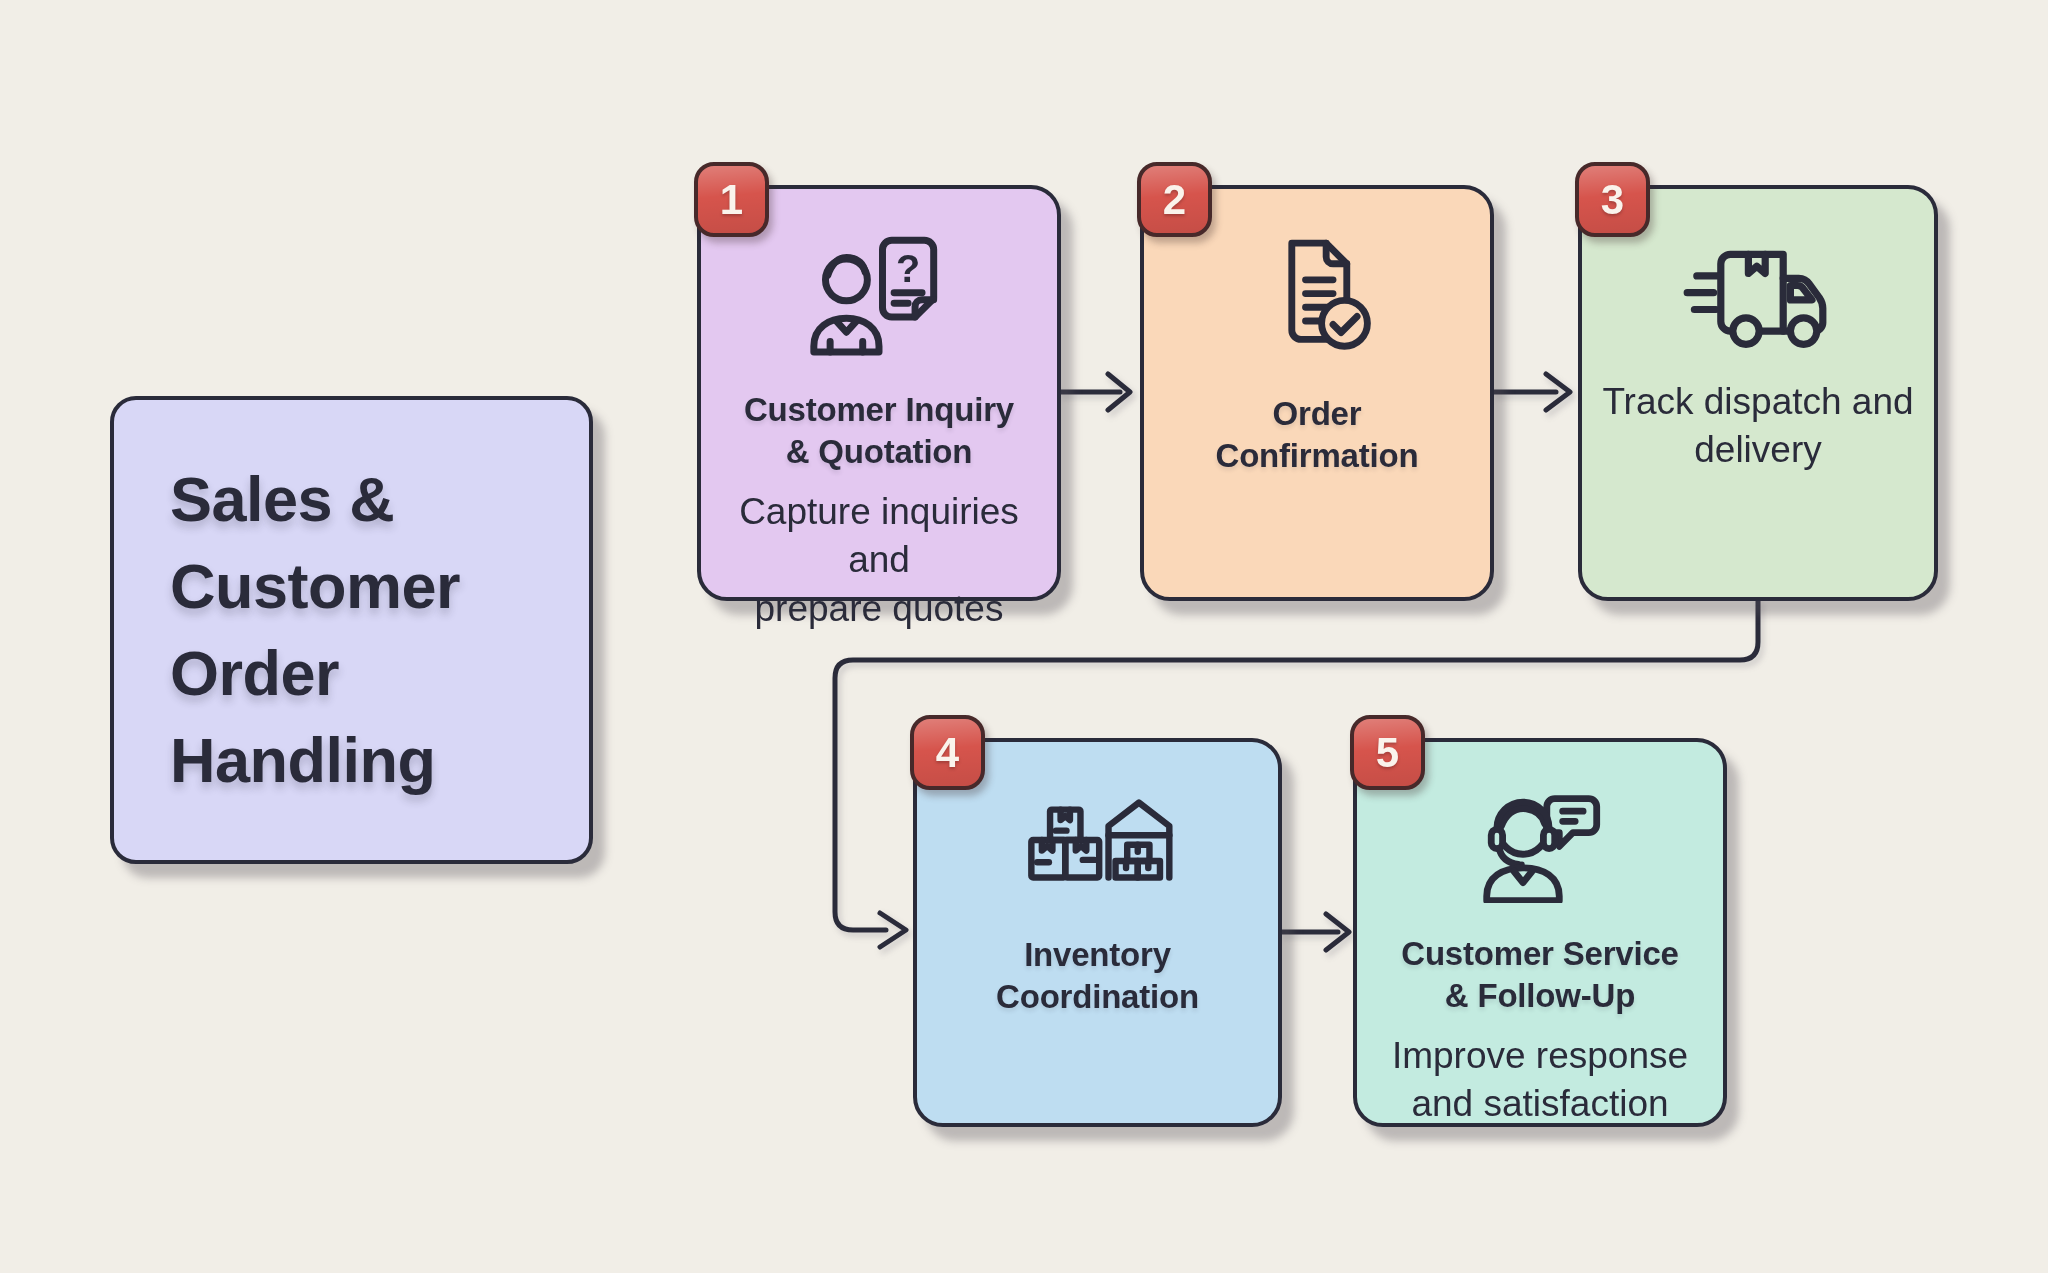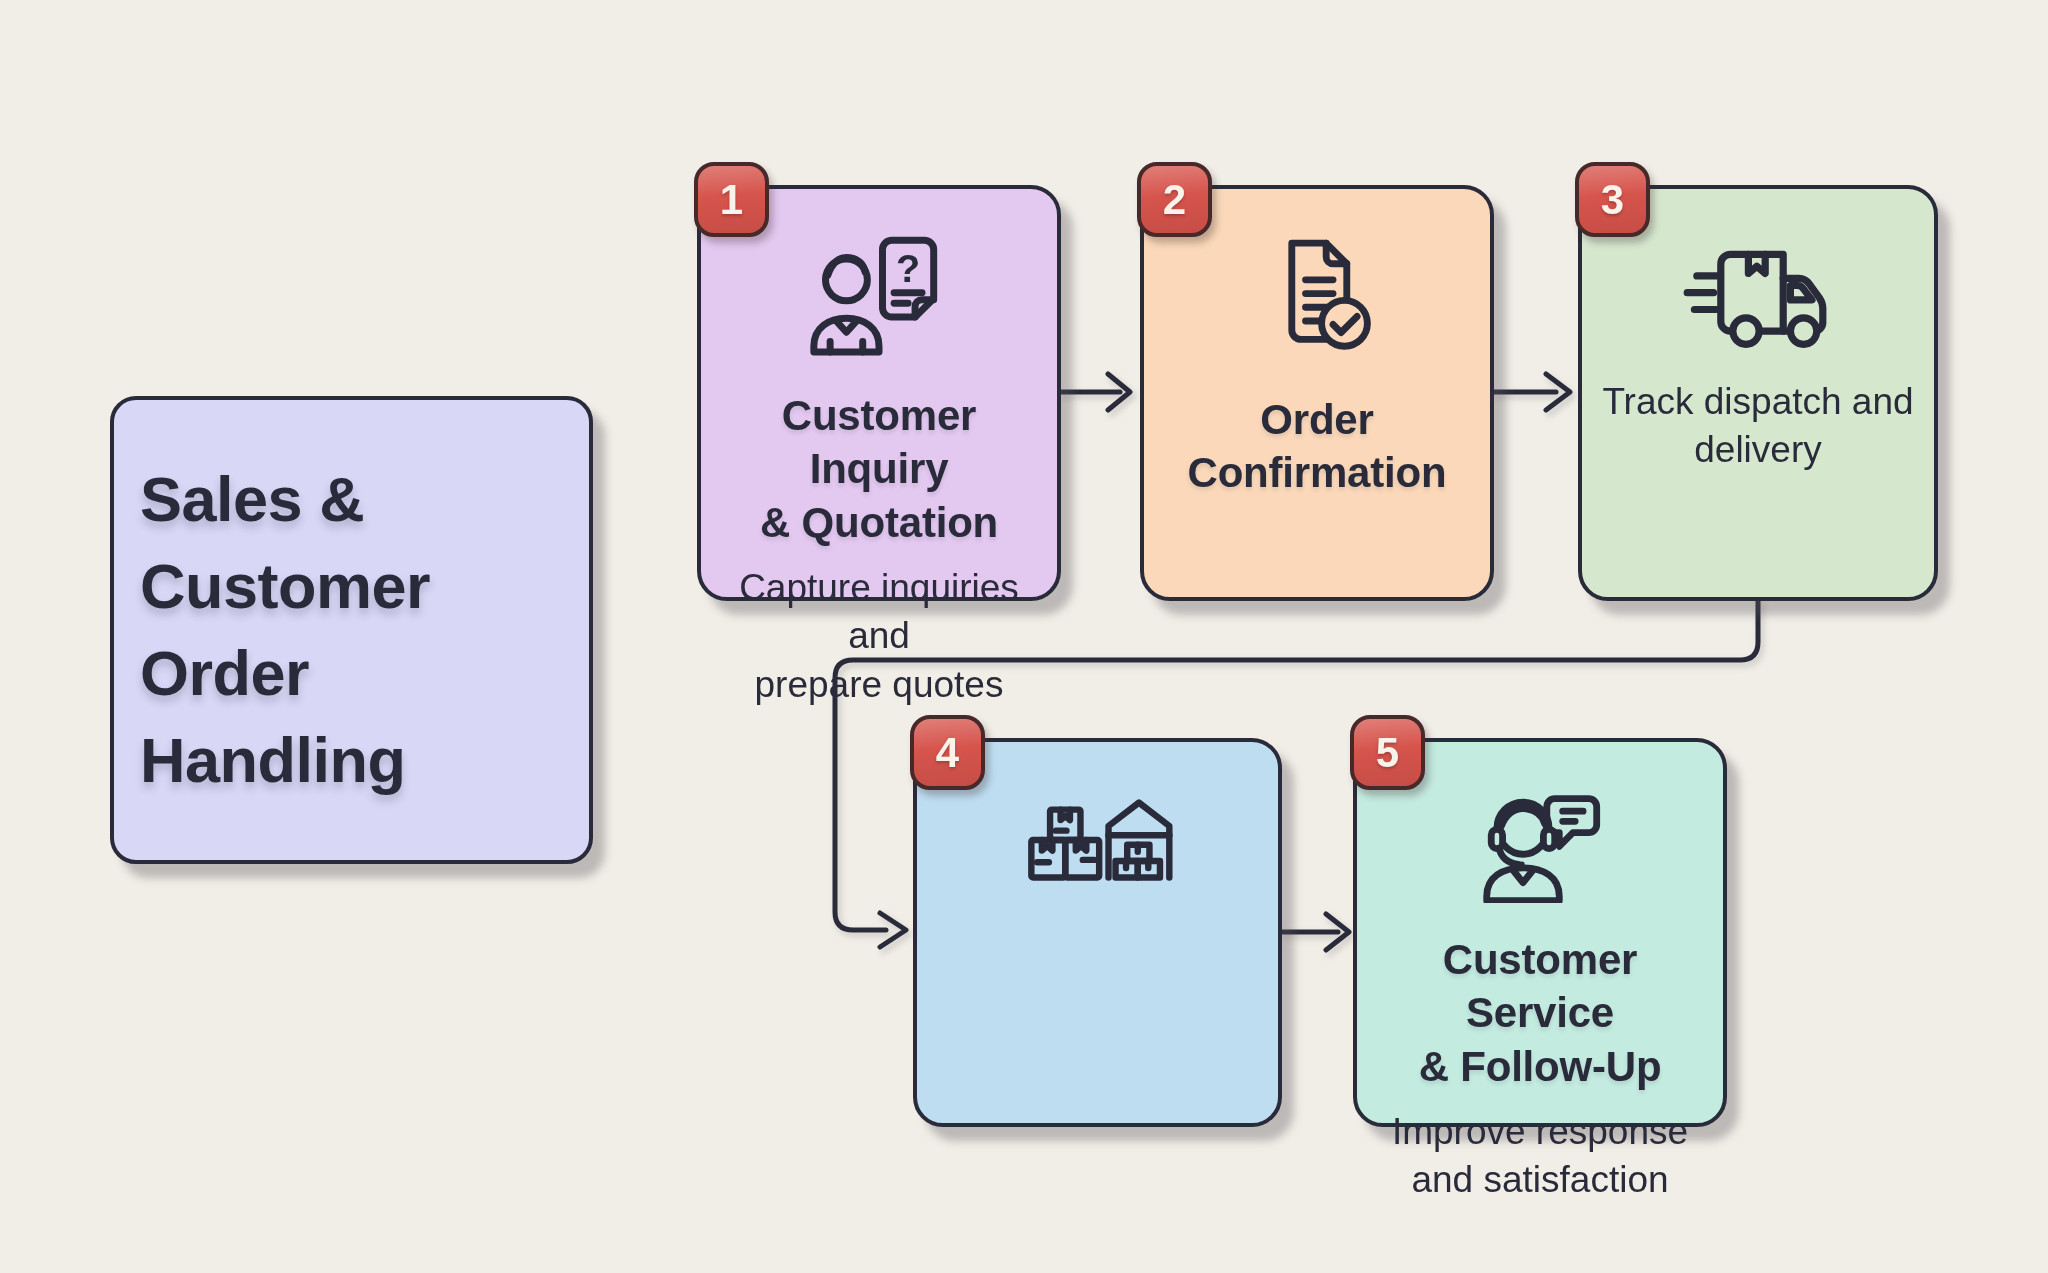--- a/index.html
+++ b/index.html
@@ -17,35 +17,35 @@
 
   .card {
     position: absolute; z-index: 2; box-sizing: border-box;
     border: 4.5px solid currentColor; border-radius: 30px;
     box-shadow: 12px 14px 9px rgba(88,82,92,.34);
     display: flex; flex-direction: column; align-items: center; text-align: center;
   }
 
   #title-card { left: 110px; top: 396px; width: 483px; height: 468px;
     border-radius: 26px; align-items: flex-start; justify-content: center;
-    padding-left: 26px; text-align: left; }
+    padding-left: 56px; text-align: left; }
   #title-card h1 { margin: 0; font-size: 63px; line-height: 1.38; font-weight: 700;
     letter-spacing: -0.5px; white-space: pre-line;
     text-shadow: 0 6px 8px rgba(40,40,60,.22); }
 
   #step-1 { left: 697px;  top: 185px; width: 364px; height: 416px; }
   #step-2 { left: 1140px; top: 185px; width: 354px; height: 416px; }
   #step-3 { left: 1578px; top: 185px; width: 360px; height: 416px; }
   #step-4 { left: 913px;  top: 738px; width: 369px; height: 389px; }
   #step-5 { left: 1353px; top: 738px; width: 374px; height: 389px; }
 
   .step .icon { margin-top: 42px; height: 132px;
     display: flex; align-items: center; justify-content: center; }
   #step-4 .icon, #step-5 .icon { margin-top: 34px; height: 128px; }
-  .step h2 { margin: 30px 8px 0; font-size: 42px; line-height: 1.27; font-weight: 700;
+  .step h2 { margin: 30px 8px 0; font-size: 33px; line-height: 1.27; font-weight: 700;
     letter-spacing: -0.2px; white-space: pre-line;
     text-shadow: 0 3px 4px rgba(40,40,60,.12); }
   .step p { margin: 15px 8px 0; font-size: 37px; line-height: 1.31; font-weight: 400;
     white-space: pre-line; }
 
   .badge {
     position: absolute; left: -7px; top: -27px; width: 75px; height: 75px;
     box-sizing: border-box; border: 4.5px solid; border-radius: 20px;
     display: flex; align-items: center; justify-content: center;
     font-size: 42px; font-weight: 700;
@@ -155,20 +155,22 @@
         <path d="M52 69 h10"></path>
         <path d="M74 84 V40 L100 20 L126 40 V84"></path>
         <path d="M74 48 h52"></path>
         <rect x="90" y="56" width="19" height="14"></rect>
         <path d="M99 56 v6"></path>
         <rect x="80" y="70" width="19" height="14"></rect>
         <rect x="99" y="70" width="19" height="14"></rect>
         <path d="M89 70 v6 M108 70 v6"></path>
       </svg>
     </div>
+    <h2>Inventory
+Coordination</h2>
   </section>
 
   <section class="card step" id="step-5" style="background-color: rgb(195, 235, 224);">
     <div class="badge" style="background-color: rgb(214, 84, 76); border-color: rgb(71, 41, 42); color: rgb(250, 243, 236);">
       <span>5</span>
     </div>
     <div class="icon">
       <svg viewBox="0 0 130 112" width="148" height="127" fill="none" stroke="currentColor" stroke-width="6" stroke-linecap="round" stroke-linejoin="round">
         <path d="M108 20 a7 7 0 0 1 7 7 v16 a7 7 0 0 1 -7 7 H94 l-12 12 V50 h-4 a7 7 0 0 1 -7 -7 V27 a7 7 0 0 1 7 -7 Z"></path>
         <path d="M85 31 h18 M85 40 h11"></path>

